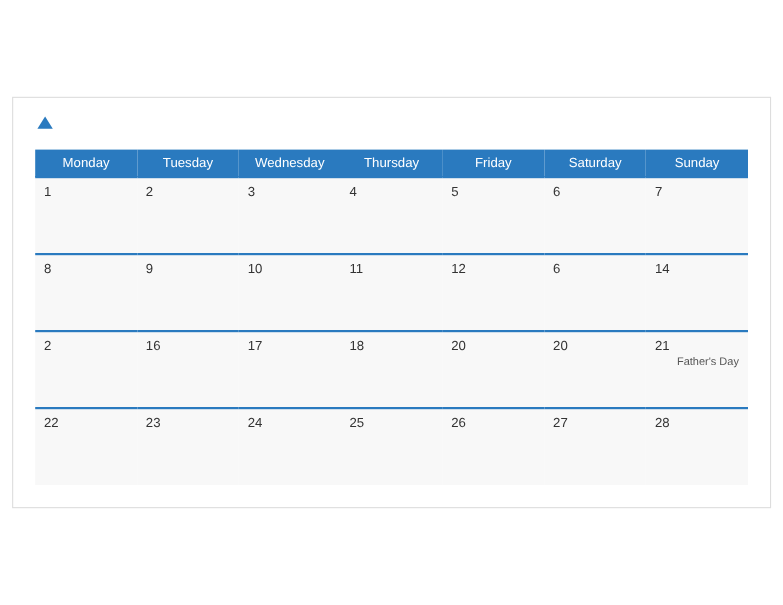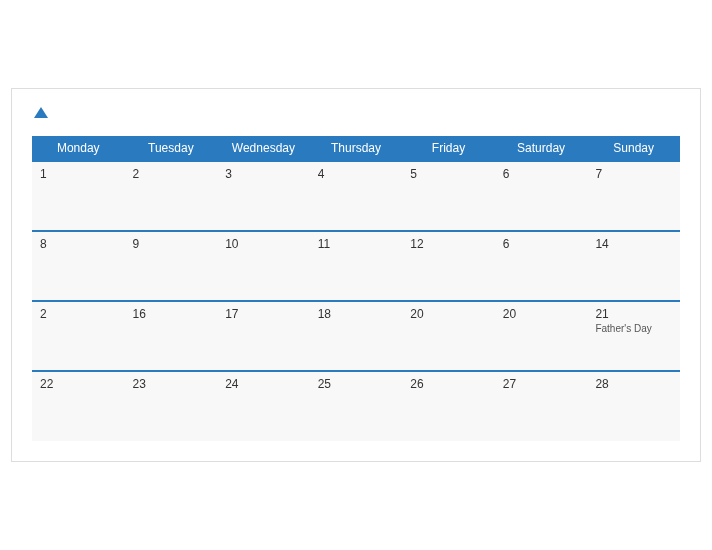--- a/index.html
+++ b/index.html
@@ -89,20 +89,21 @@
     }
     .day-number {
       font-size: 12px;
       color: #333;
       display: block;
     }
     .day-event {
       font-size: 10px;
       color: #555;
       margin-top: 2px;
+      margin-left: 20px;
     }
   </style>
 </head>
 <body>
 
 <div class="calendar-container">
   <div class="calendar-header">
     <div class="logo">
       <span>
         <span class="logo-general"></span><span class="logo-icon"></span>

